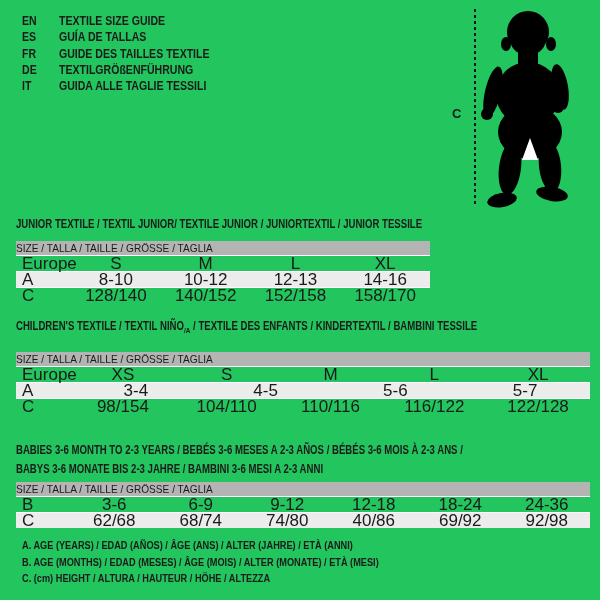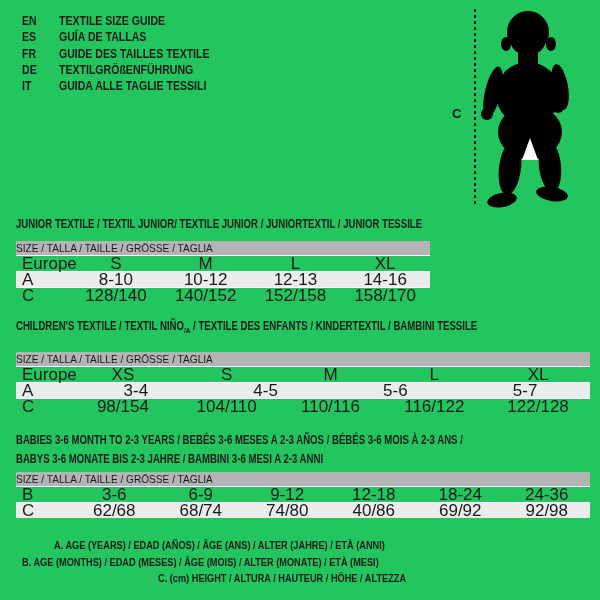--- a/index.html
+++ b/index.html
@@ -61,25 +61,25 @@
     border-top:1px solid #fff;font-size:17px;
   }
   .trow.shaded{background:var(--row-shade);}
   .tlabel{width:55px;padding-left:6px;flex:none;}
   .tcell{flex:1;text-align:center;}
 
   #table-junior{left:16px;top:215px;width:414px;}
   #table-junior .t-grid{margin-top:7px;}
   #table-children{left:16px;top:317px;width:574px;}
   #table-children .t-grid{margin-top:12px;}
-  #table-babies{left:16px;top:431px;width:574px;}
+  #table-babies{left:16px;top:441px;width:574px;}
   #table-babies .t-grid{margin-top:3px;}
 
   
-  .legend{position:absolute;left:22px;top:537px;text-align:right;}
+  .legend{position:absolute;left:22px;top:537px;}
   .legend-line{height:16.5px;line-height:16.5px;font-weight:700;font-size:11.5px;}
 </style>
 </head>
 <body>
 
 <div class="page">
 
   <div class="lang-block">
     <div class="lang-row">
       <span class="condensed-90"><span class="lang-code">EN</span><span>TEXTILE SIZE GUIDE</span></span>

